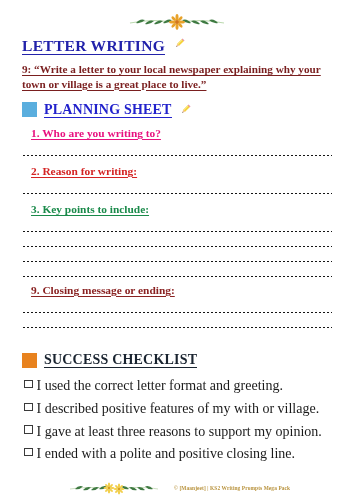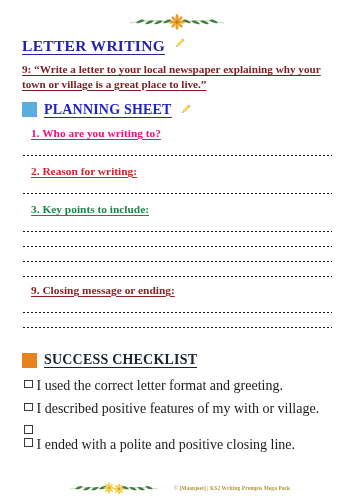--- a/index.html
+++ b/index.html
@@ -262,20 +262,21 @@
     <div class="check-item">
       <span class="chk"></span>
       <span>I used the correct letter format and greeting.</span>
     </div>
     <div class="check-item">
       <span class="chk"></span>
       <span>I described positive features of my with or village.</span>
     </div>
     <div class="check-item">
       <span class="chk"></span>
+      <span>I gave at least three reasons to support my opinion.</span>
     </div>
     <div class="check-item">
       <span class="chk"></span>
       <span>I ended with a polite and positive closing line.</span>
     </div>
   </div>
 
   <div class="footer">
     <svg width="100" height="16" viewBox="0 0 100 16">
       <path d="M6 9 C18 7, 32 7, 42 8.5" stroke="#cfe0c2" stroke-width="1" fill="none"></path>

